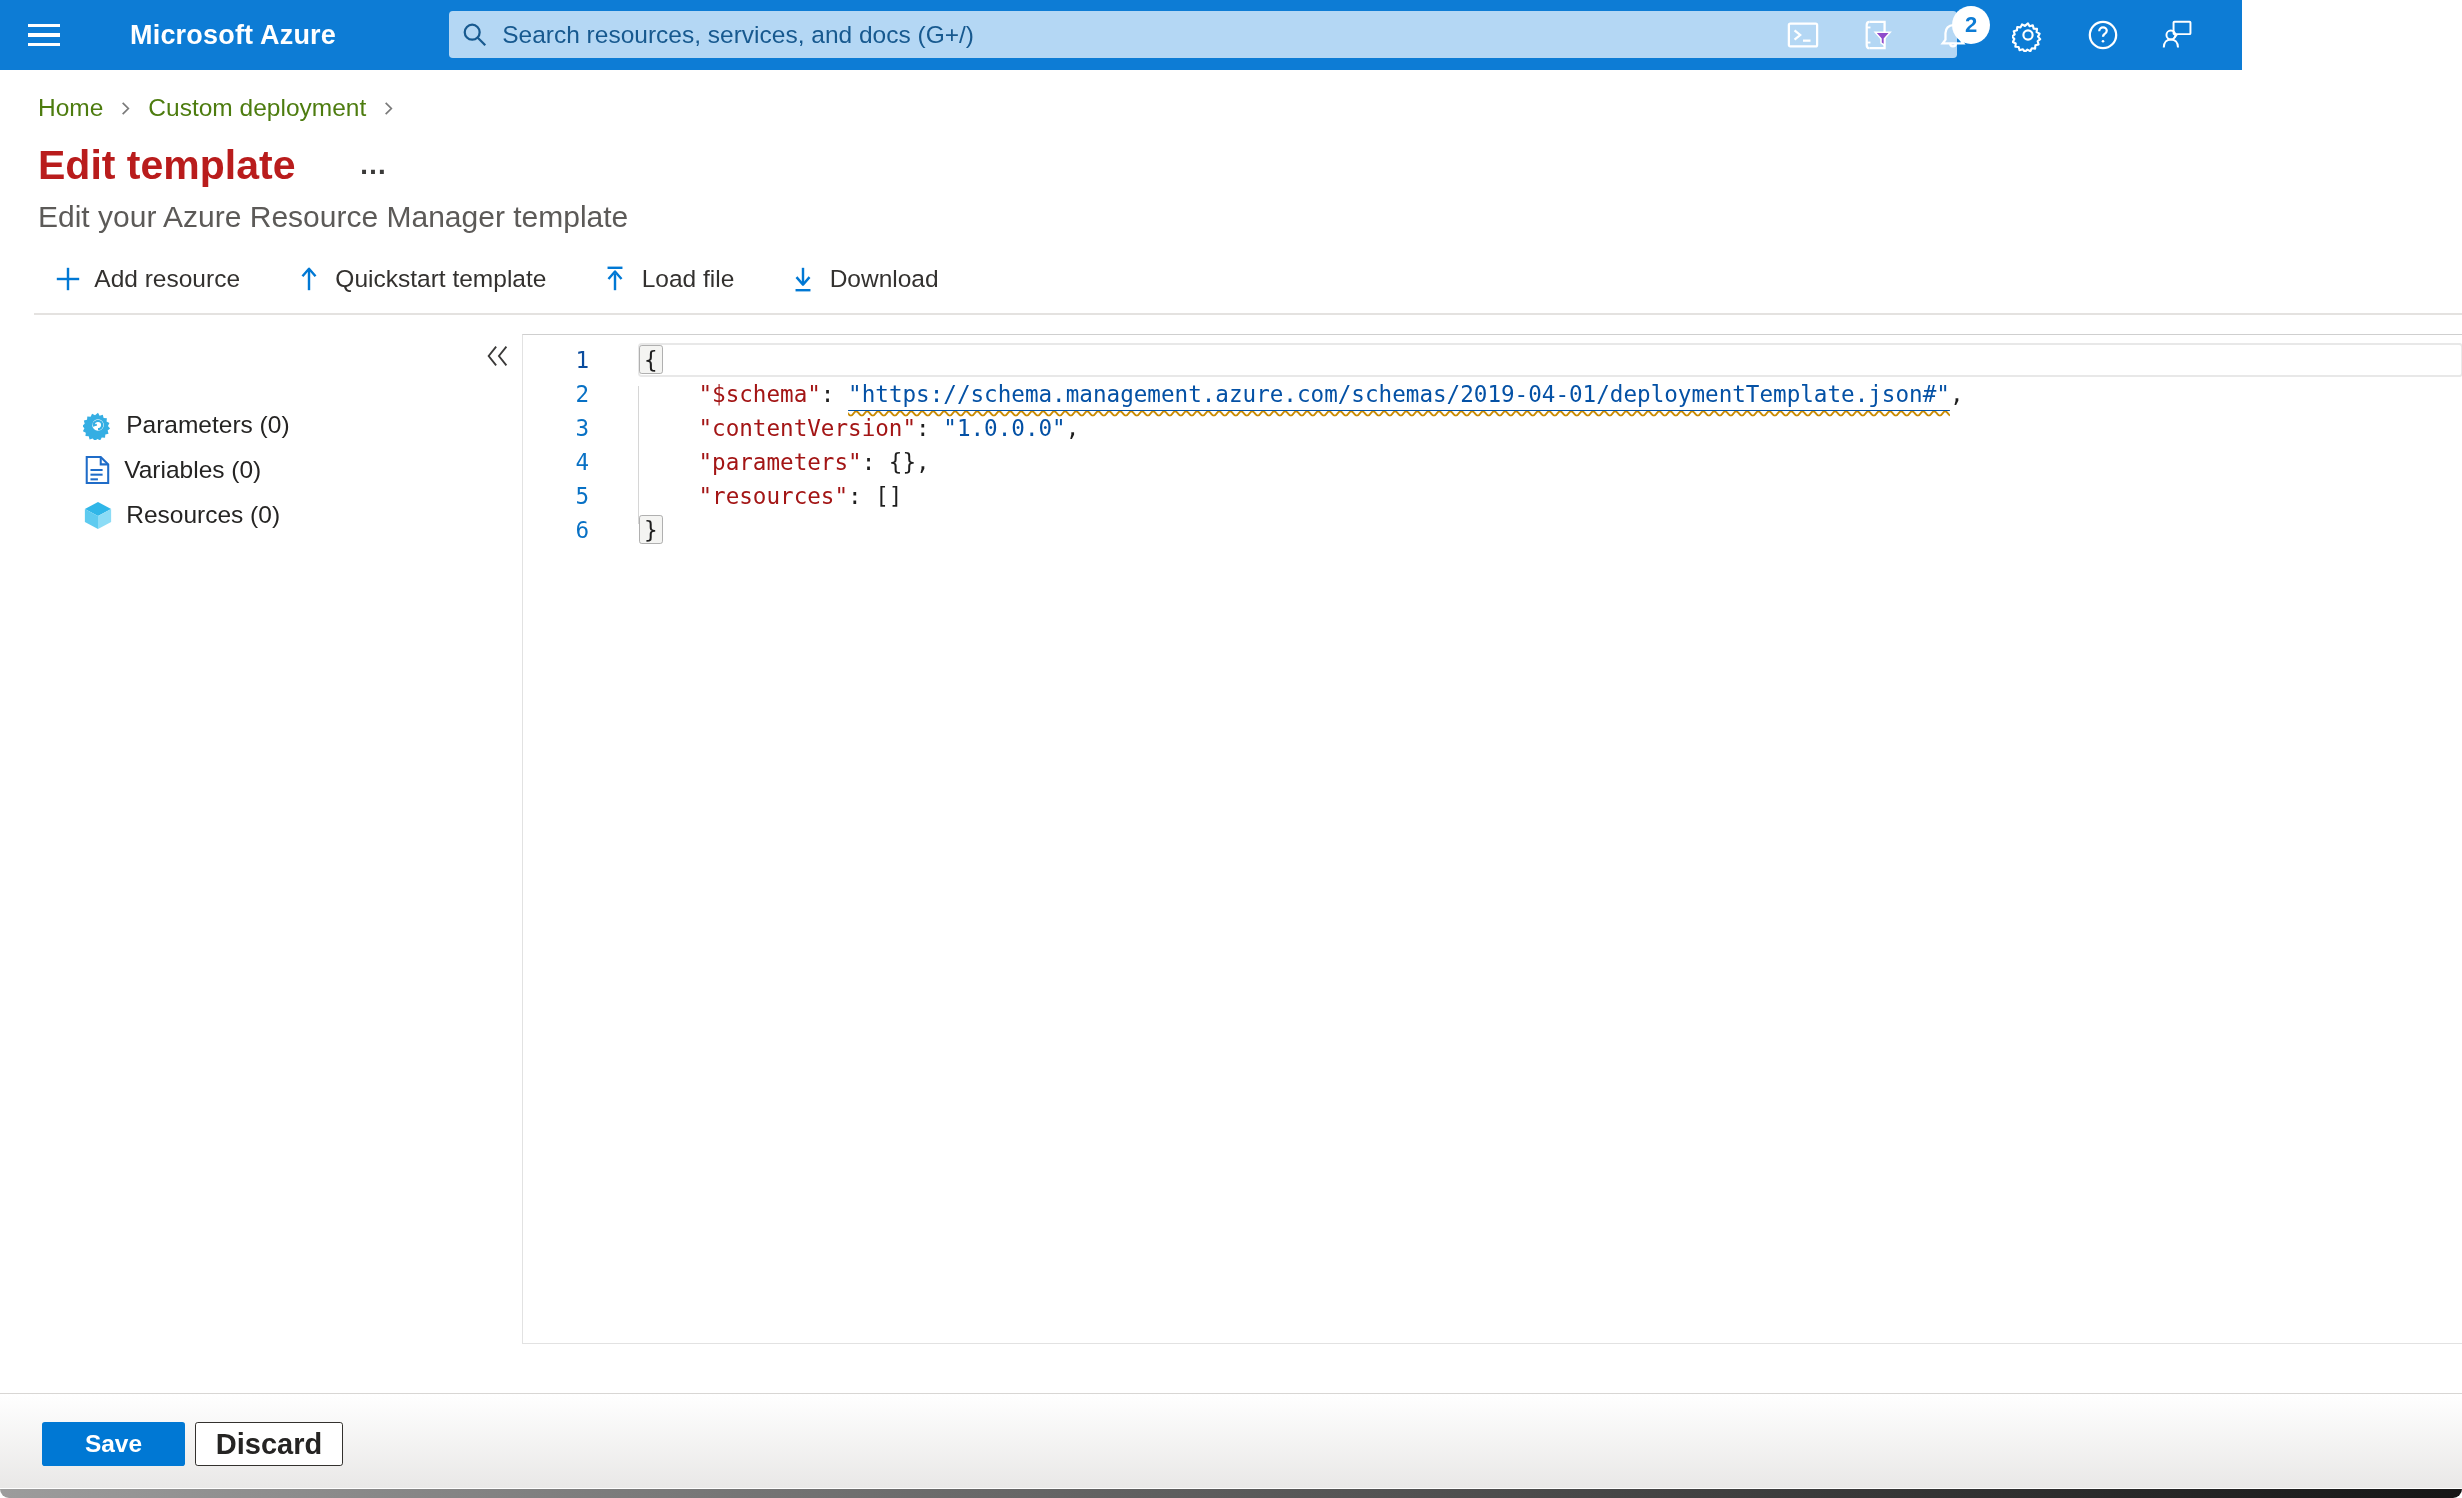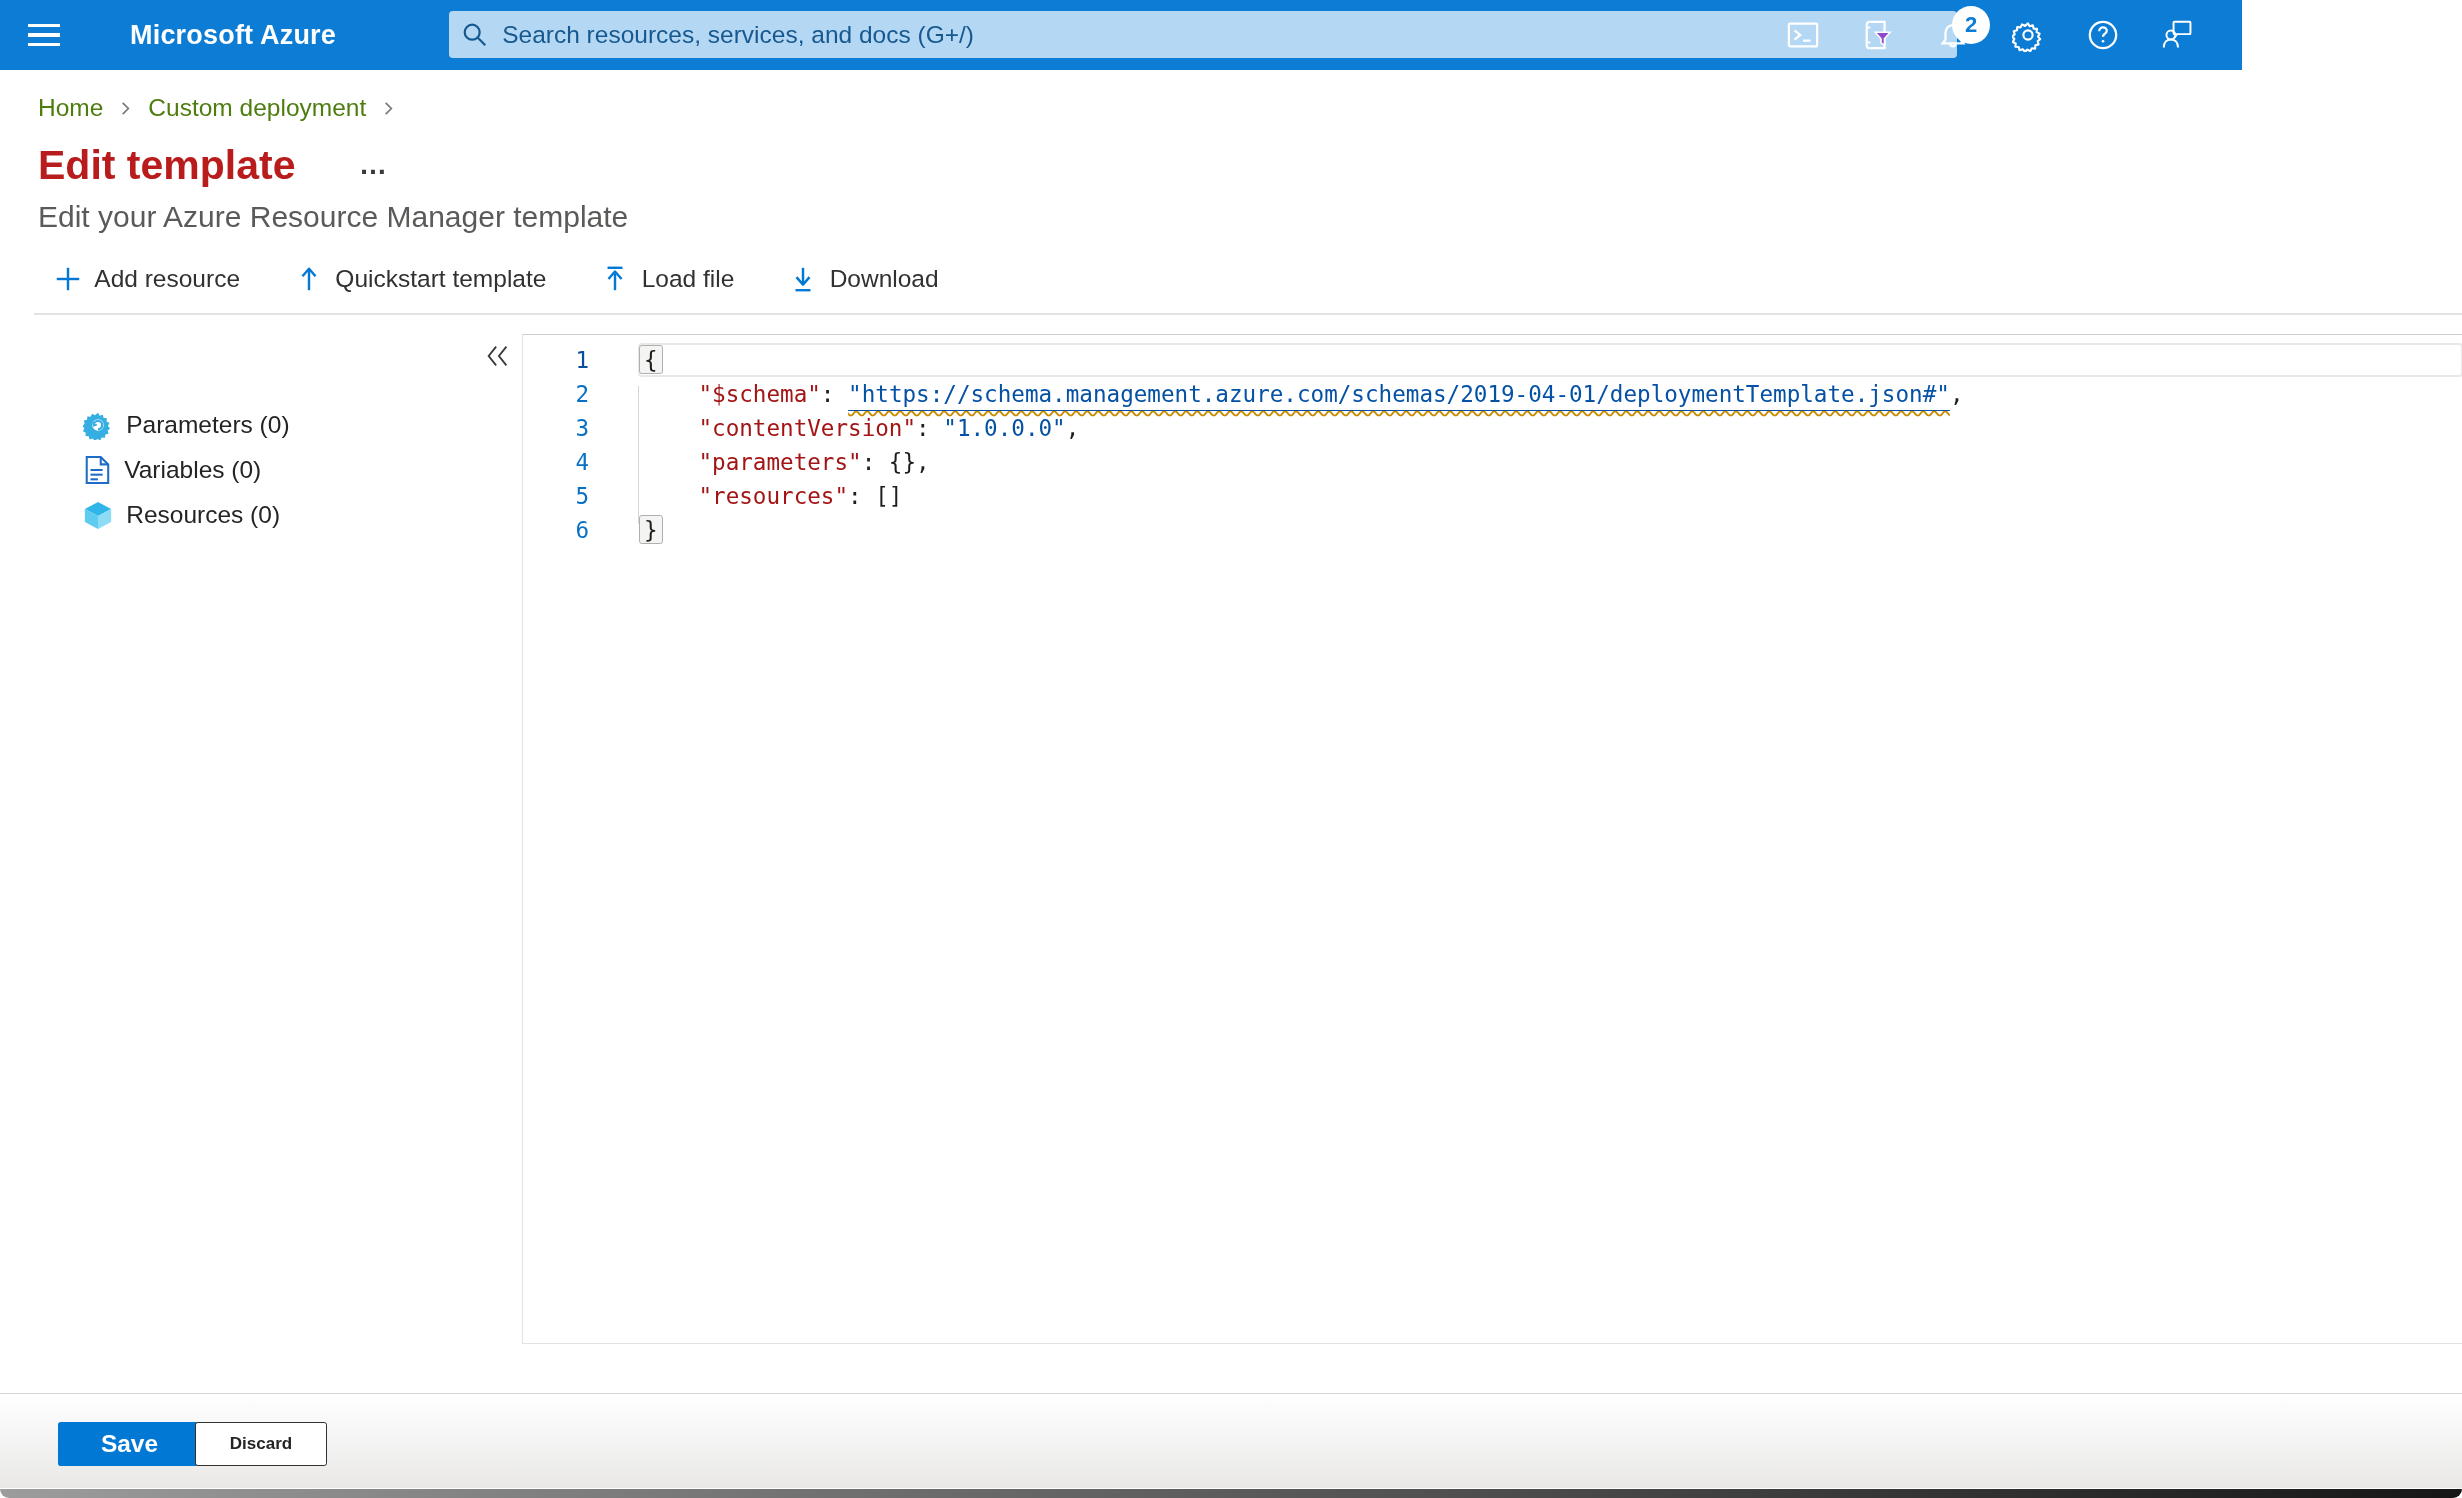--- a/index.html
+++ b/index.html
@@ -62,25 +62,25 @@
   .tk-k { color:#a31515; }
   .tk-s { color:#0451a5; }
   .tk-l { color:#0451a5; text-decoration:underline; text-decoration-thickness:1.4px; }
   .wavy { text-decoration:underline wavy #c98a00; text-underline-offset:7.5px; text-decoration-thickness:1.9px; }
   .tk-bm { border:1.4px solid #b0b0b0; background:#f4f4f2; border-radius:2.8px; padding:0.9px 3.8px; margin-left:-4.7px; }
   .indent-guide { position:absolute; left:115px; top:43px; width:1.4px; height:138px; background:#d6d6d6; }
 
   
   .footer { position:absolute; left:0; top:1393px; width:2462px; height:95px;
             border-top:1.9px solid #d8d6d4; background:linear-gradient(#ffffff,#e9e8e7); }
-  .btn-save { position:absolute; left:58px; top:28px; width:143px; height:44px; background:#0078d4;
+  .btn-save { position:absolute; left:42px; top:28px; width:143px; height:44px; background:#0078d4;
               color:#fff; border:none; border-radius:2.8px; font-size:24.5px; font-weight:600; cursor:pointer;
               font-family:"Liberation Sans",sans-serif; }
-  .btn-discard { position:absolute; left:195px; top:28px; width:132px; height:44px; background:#fff;
-                 color:#252423; border:1.9px solid #33312e; border-radius:2.8px; font-size:17px; font-weight:600;
+  .btn-discard { position:absolute; left:195px; top:28px; width:148px; height:44px; background:#fff;
+                 color:#252423; border:1.9px solid #33312e; border-radius:2.8px; font-size:29px; font-weight:600;
                  cursor:pointer; font-family:"Liberation Sans",sans-serif; }
   .bottom-strip { position:absolute; left:0; top:1489px; width:2462px; height:9.4px;
                   background:linear-gradient(to right,#9c9c9c,#4e4e4e 60%,#161616);
                   border-radius:0 0 11.3px 11.3px; }
 </style>
 </head>
 <body>
 
 <div class="topbar">
   <button class="hamburger">

